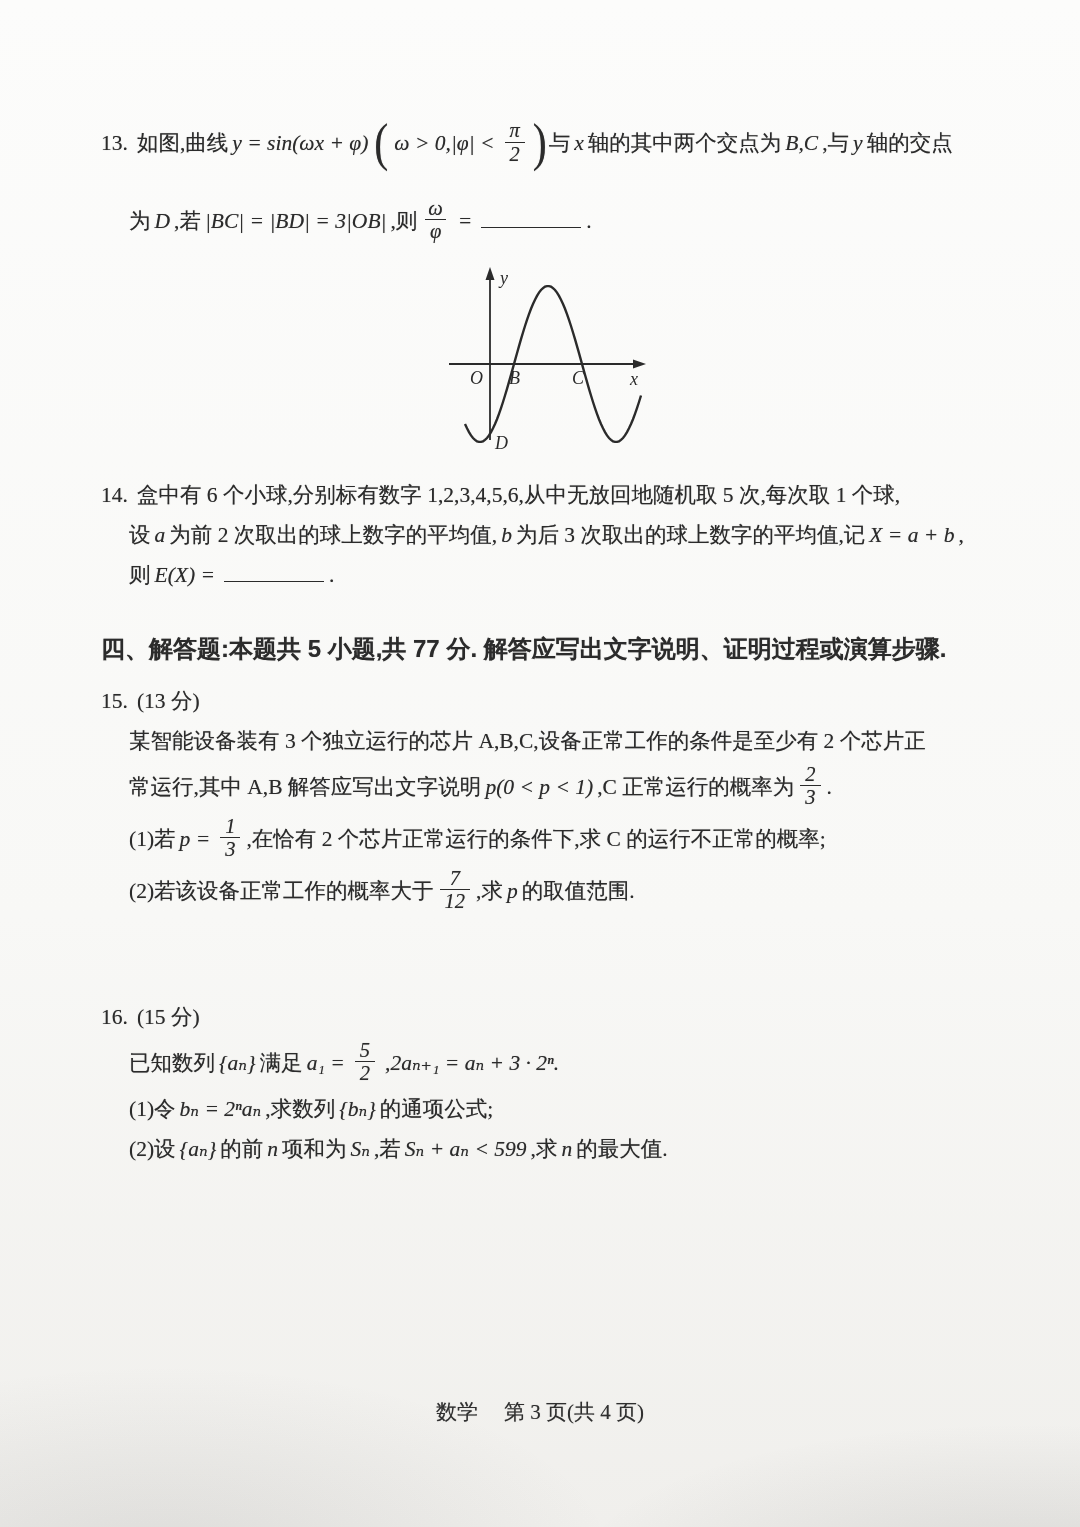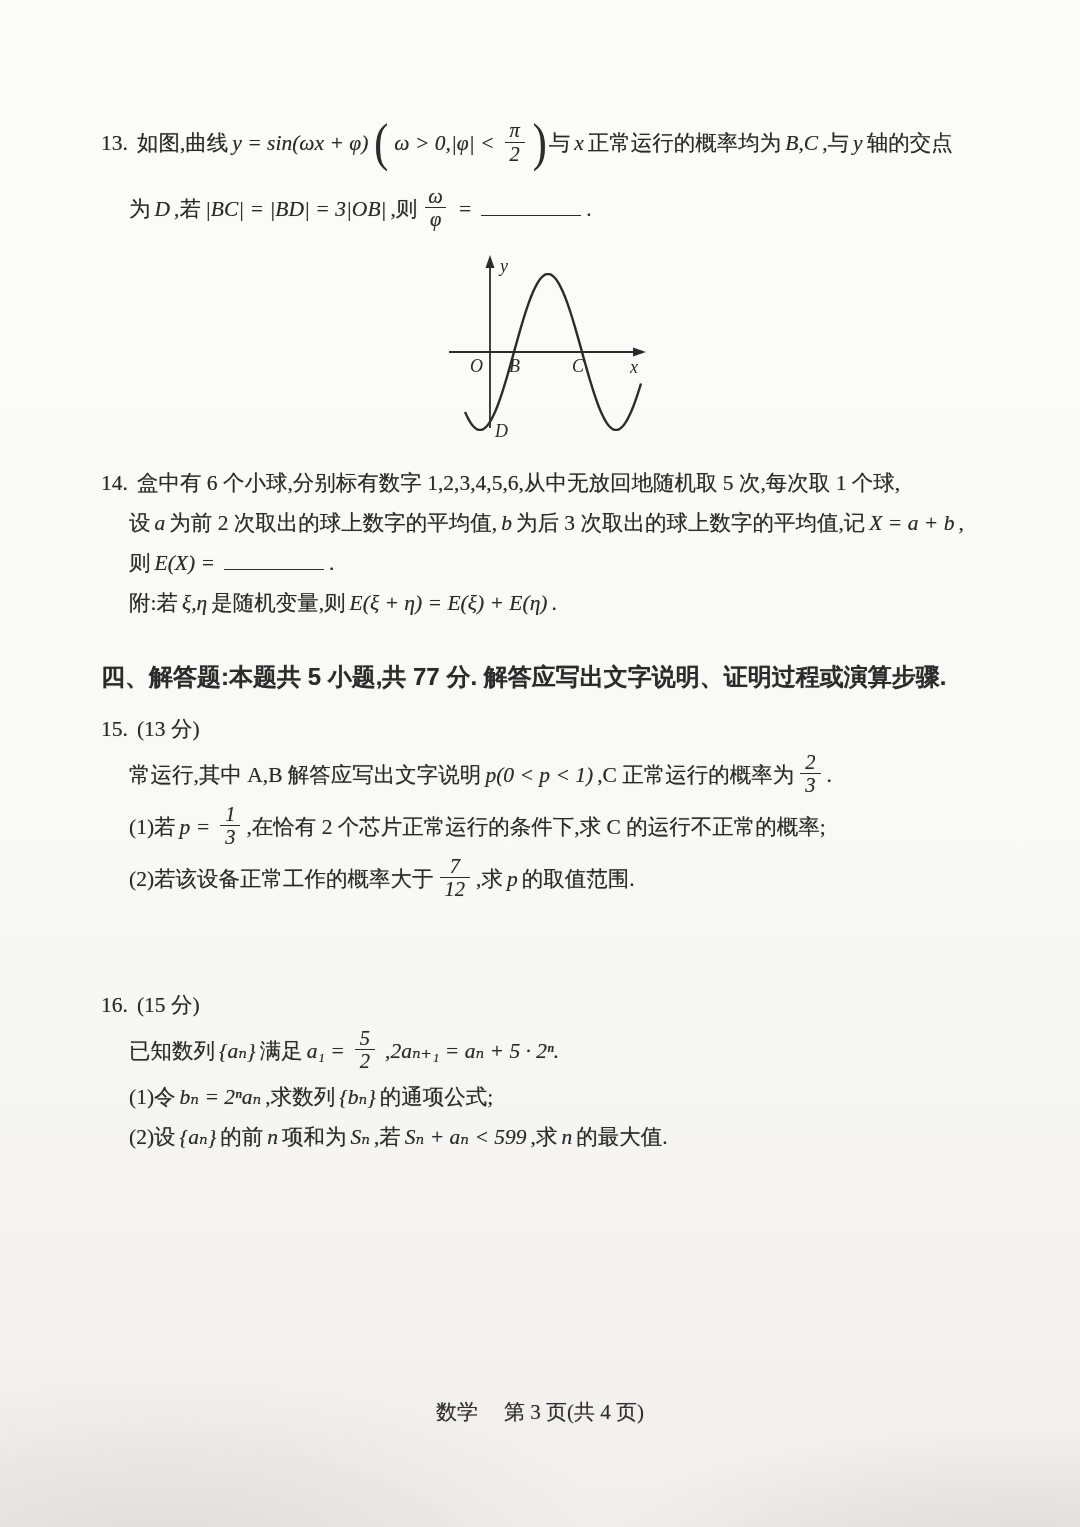--- a/index.html
+++ b/index.html
@@ -52,21 +52,21 @@
     font-size:42px;font-weight:300;
     vertical-align:middle;
     transform:scaleY(1.25);
     position:relative;top:-3px;margin:0 2px;
   }
   .fig{margin:10px 0 8px 336px;width:242px;}
   .fig text{
     font-family:"Liberation Serif","DejaVu Serif",serif;
     font-style:italic;font-size:18px;fill:#2b2b2b;
   }
-  .mt14{margin-top:14px;}
+  .mt14{margin-top:26px;}
   .mt16{margin-top:0;}
   .mt34{margin-top:34px;}
   .mt10{margin-top:12px;}
   .mt112{margin-top:80px;}
   .fracline{line-height:52px;}
   .footer{
     position:absolute;left:0;right:0;top:1398px;
     text-align:center;font-size:21px;color:#2f2f2f;
     text-shadow:0 0 0.7px rgba(50,50,50,0.5);
   }
@@ -75,21 +75,21 @@
 </head>
 <body>
 
 <div class="page">
   <div class="content">
 
     <div class="line">
       <span class="qnum">13.</span><span>如图,曲线</span><span class="m">y = sin(ωx + φ)</span><span class="bigp">(</span><span class="m">ω &gt; 0,|φ| &lt;</span><span class="frac">
           <span class="fn">π</span>
           <span class="fd">2</span>
-        </span><span class="bigp">)</span><span>与</span><span class="m">x</span><span>正常运行的概率均为</span><span class="m">B,C</span><span>,与</span><span class="m">y</span><span>轴的交点</span>
+        </span><span class="bigp">)</span><span>与</span><span class="m">x</span><span>轴的其中两个交点为</span><span class="m">B,C</span><span>,与</span><span class="m">y</span><span>轴的交点</span>
     </div>
     <div class="line hang fracline mt14">
       <span>为</span><span class="m">D</span><span>,若</span><span class="m">|BC| = |BD| = 3|OB|</span><span>,则</span><span class="frac">
           <span class="fn">ω</span>
           <span class="fd">φ</span>
         </span><span class="m">=</span><span class="blank"></span><span>.</span>
     </div>
 
     <div class="fig">
       <svg width="242" height="202" viewBox="0 0 242 202">
@@ -109,29 +109,27 @@
 
     <div class="line mt10">
       <span class="qnum">14.</span><span>盒中有 6 个小球,分别标有数字 1,2,3,4,5,6,从中无放回地随机取 5 次,每次取 1 个球,</span>
     </div>
     <div class="line hang">
       <span>设</span><span class="m">a</span><span>为前 2 次取出的球上数字的平均值,</span><span class="m">b</span><span>为后 3 次取出的球上数字的平均值,记</span><span class="m">X = a + b</span><span>,</span>
     </div>
     <div class="line hang">
       <span>则</span><span class="m">E(X) =</span><span class="blank"></span><span>.</span>
     </div>
-    <div class="line hang">
-      <span>附:若</span><span class="m">ξ,η</span><span>是随机变量,则</span><span class="m">E(ξ + η) = E(ξ) + E(η)</span><span>.</span>
-    </div>
 
     <div class="line sec mt34">四、解答题:本题共 5 小题,共 77 分. 解答应写出文字说明、证明过程或演算步骤.</div>
 
     <div class="line mt10">
       <span class="qnum">15.</span><span>(13 分)</span>
     </div>
+    <div class="line hang">某智能设备装有 3 个独立运行的芯片 A,B,C,设备正常工作的条件是至少有 2 个芯片正</div>
     <div class="line hang fracline">
       <span>常运行,其中 A,B 解答应写出文字说明</span><span class="m">p(0 &lt; p &lt; 1)</span><span>,C 正常运行的概率为</span><span class="frac">
           <span class="fn">2</span>
           <span class="fd">3</span>
         </span><span>.</span>
     </div>
     <div class="line hang fracline mt16">
       <span>(1)若</span><span class="m">p =</span><span class="frac">
           <span class="fn">1</span>
           <span class="fd">3</span>
@@ -144,21 +142,21 @@
         </span><span>,求</span><span class="m">p</span><span>的取值范围.</span>
     </div>
 
     <div class="line mt112">
       <span class="qnum">16.</span><span>(15 分)</span>
     </div>
     <div class="line hang fracline">
       <span>已知数列</span><span class="m">{aₙ}</span><span>满足</span><span class="m">a₁ =</span><span class="frac">
           <span class="fn">5</span>
           <span class="fd">2</span>
-        </span><span class="m">,2aₙ₊₁ = aₙ + 5 · 2ⁿ.</span>
+        </span><span class="m">,2aₙ₊₁ = aₙ + 3 · 2ⁿ.</span>
     </div>
     <div class="line hang">
       <span>(1)令</span><span class="m">bₙ = 2ⁿaₙ</span><span>,求数列</span><span class="m">{bₙ}</span><span>的通项公式;</span>
     </div>
     <div class="line hang">
       <span>(2)设</span><span class="m">{aₙ}</span><span>的前</span><span class="m">n</span><span>项和为</span><span class="m">Sₙ</span><span>,若</span><span class="m">Sₙ + aₙ &lt; 599</span><span>,求</span><span class="m">n</span><span>的最大值.</span>
     </div>
 
   </div>
 

